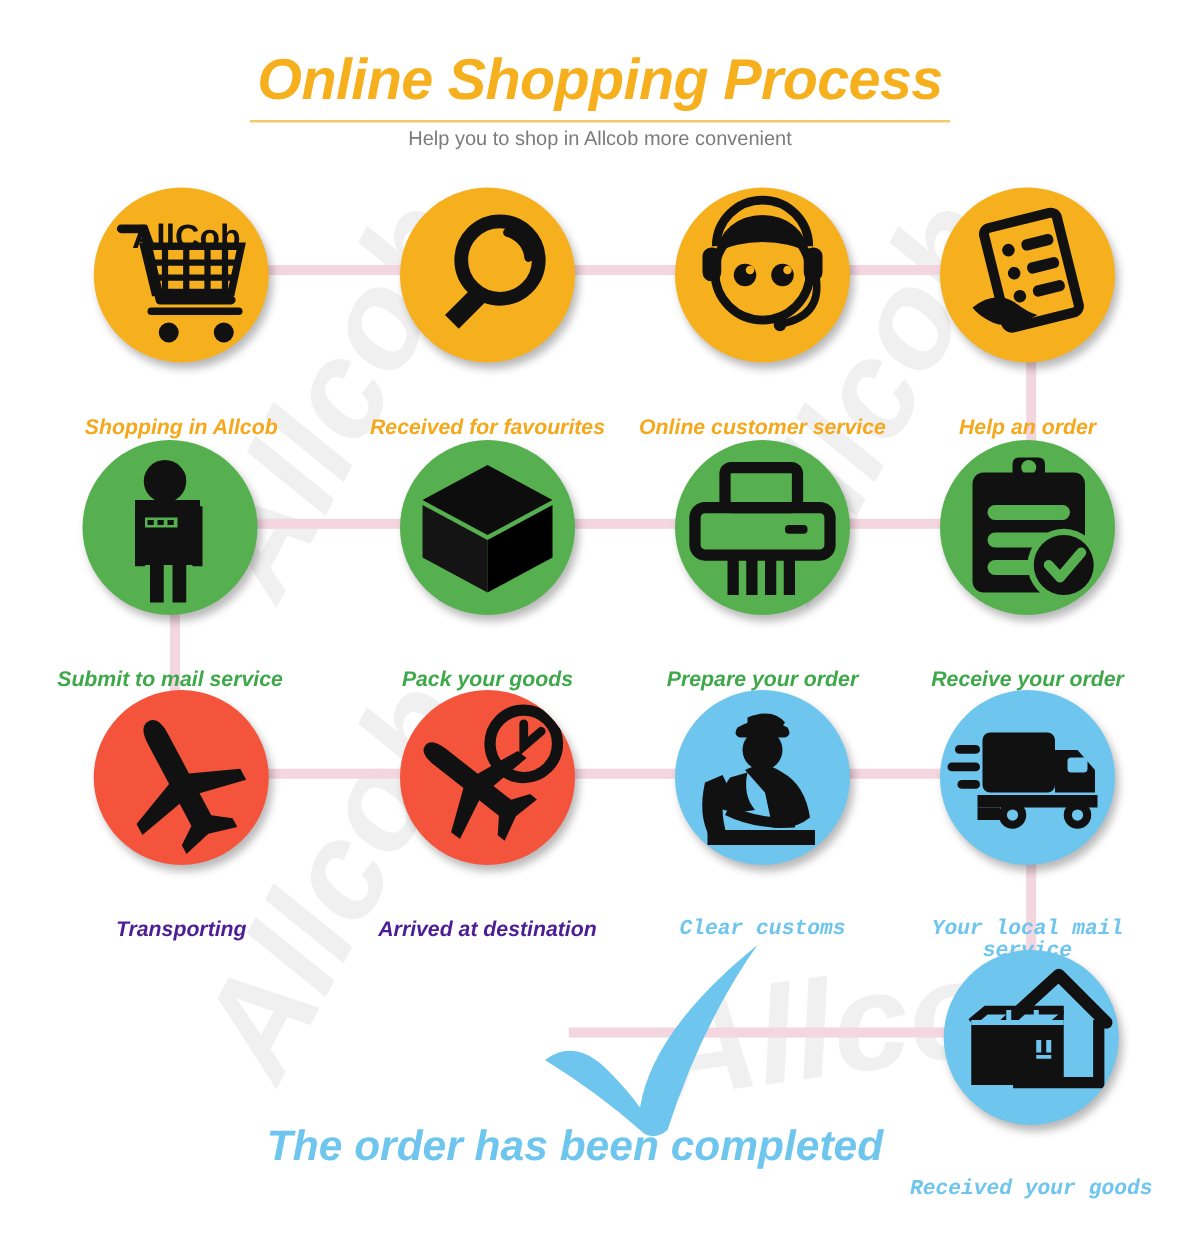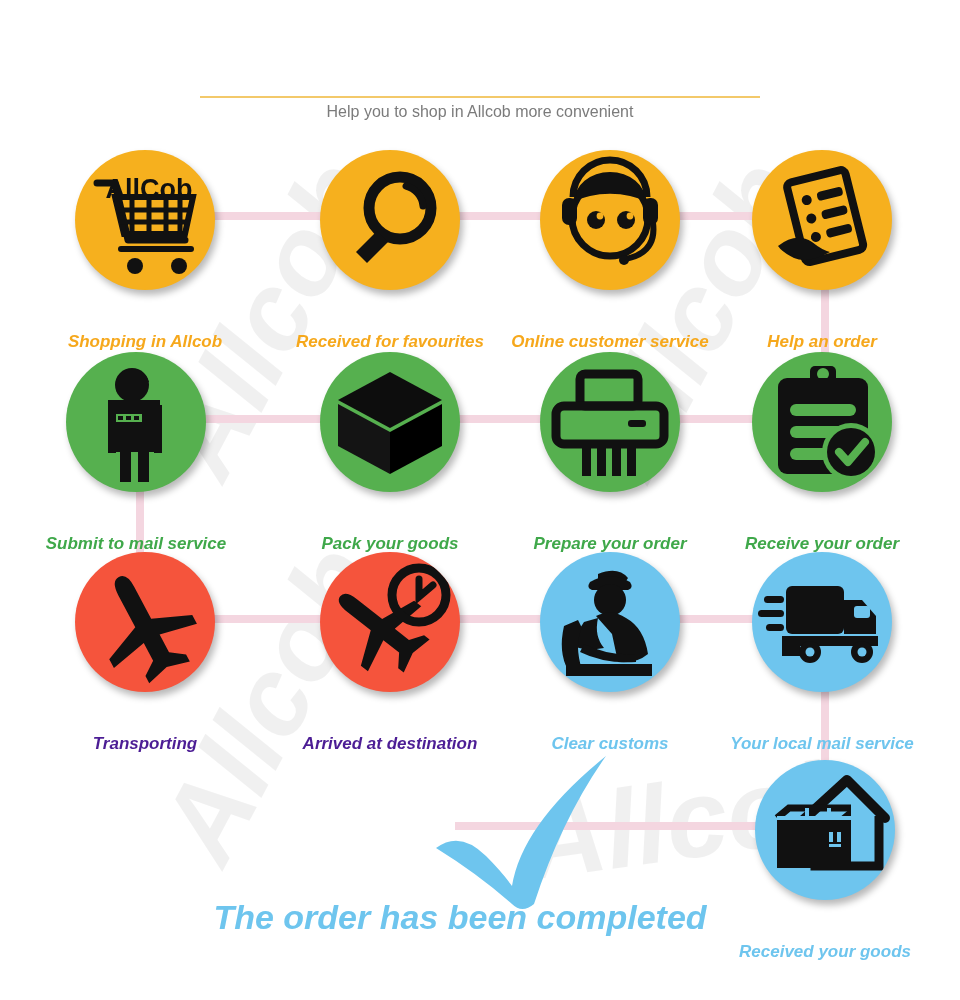--- a/index.html
+++ b/index.html
@@ -64,21 +64,21 @@
     line-height:1.08;
     margin-top:37px;
   }
   .c-orange{background:#F6B01E;}
   .c-green{background:#56B04F;}
   .c-red{background:#F5543C;}
   .c-blue{background:#6EC5EE;}
   .l-orange{color:#F6A81C;}
   .l-green{color:#3FA84A;}
   .l-red{color:#4c1d95;}
-  .l-blue{color:#6EC5EE;}
+  .l-blue{color:#6EC5EE;font-family:Liberation Mono, monospace;}
 
   
   .check{position:absolute;left:430px;top:752px;width:190px;height:160px;}
   .final-text{
     position:absolute;left:180px;top:898px;width:560px;
     text-align:center;
     font-size:34px;font-weight:bold;font-style:italic;
     color:#6EC5EE;
     white-space:nowrap;
   }
@@ -86,20 +86,21 @@
 </head>
 <body>
 
 <div id="canvas">
 
   <div class="wm" style="left:100px;top:255px;transform:rotate(-62deg);">Allcob</div>
   <div class="wm" style="left:525px;top:255px;transform:rotate(-62deg);">Allcob</div>
   <div class="wm" style="left:100px;top:640px;transform:rotate(-62deg);">Allcob</div>
   <div class="wm" style="left:525px;top:755px;transform:rotate(-8deg);">Allcob</div>
 
+  <div class="title">Online Shopping Process</div>
   <div class="title-rule"></div>
   <div class="subtitle">Help you to shop in Allcob more convenient</div>
 
   <div class="conn conn-h" style="left:205px;top:212px;width:135px;"></div>
   <div class="conn conn-h" style="left:425px;top:212px;width:135px;"></div>
   <div class="conn conn-h" style="left:645px;top:212px;width:135px;"></div>
 
   <div class="conn conn-v" style="left:821px;top:280px;height:80px;"></div>
 
   <div class="conn conn-h" style="left:645px;top:415px;width:135px;"></div>

